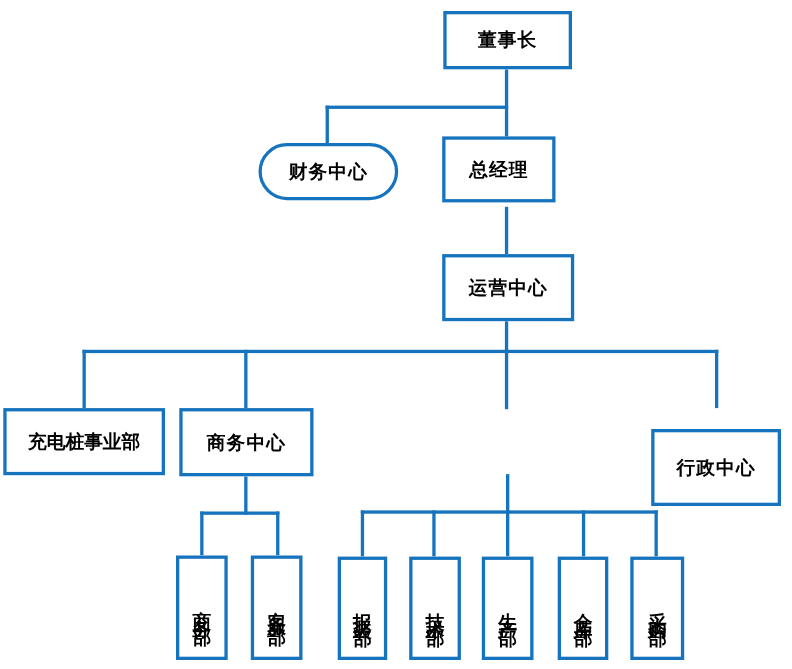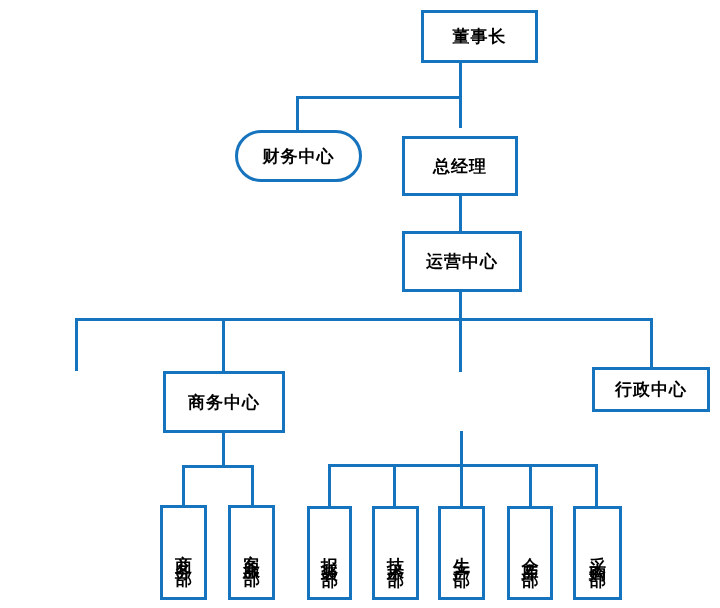--- a/index.html
+++ b/index.html
@@ -61,39 +61,42 @@
   <div class="line" style="left:182px; top:465px; width:3px;   height:40px;"></div>
   <div class="line" style="left:251px; top:465px; width:3px;   height:40px;"></div>
   <div class="line" style="left:460px; top:431px; width:3px;   height:35px;"></div>
   <div class="line" style="left:328px; top:464px; width:270px; height:3px;"></div>
   <div class="line" style="left:328px; top:464px; width:3px;   height:42px;"></div>
   <div class="line" style="left:393px; top:464px; width:3px;   height:42px;"></div>
   <div class="line" style="left:460px; top:464px; width:3px;   height:42px;"></div>
   <div class="line" style="left:529px; top:464px; width:3px;   height:42px;"></div>
   <div class="line" style="left:595px; top:464px; width:3px;   height:42px;"></div>
 
-  <div class="node" style="left:421px; top:10px; width:117px; height:53px;">
+  <div class="node" style="left:403px; top:10px; width:117px; height:53px;">
     <span class="label">董事长</span>
   </div>
 
   <div class="node" style="left:235px; top:130px; width:127px; height:52px;border-radius:26px;">
     <span class="label">财务中心</span>
   </div>
-  <div class="node" style="left:402px; top:136px; width:116px; height:60px;">
+  <div class="node" style="left:402px; top:124px; width:103px; height:60px;">
     <span class="label">总经理</span>
   </div>
 
   <div class="node" style="left:402px; top:231px; width:120px; height:61px;">
     <span class="label">运营中心</span>
   </div>
 
+  <div class="node" style="left:3px; top:371px; width:147px; height:61px; letter-spacing:0;">
+    <span class="label">充电桩事业部</span>
+  </div>
   <div class="node" style="left:163px; top:371px; width:122px; height:62px;">
     <span class="label">商务中心</span>
   </div>
-  <div class="node" style="left:592px; top:367px; width:118px; height:45px;">
+  <div class="node" style="left:592px; top:390px; width:118px; height:70px;">
     <span class="label">行政中心</span>
   </div>
 
   <div class="node vert" style="left:160px; top:505px; width:47px; height:95px;">
     <span class="label">商务部</span>
   </div>
   <div class="node vert" style="left:228px; top:505px; width:47px; height:95px;">
     <span class="label">客服部</span>
   </div>
 

